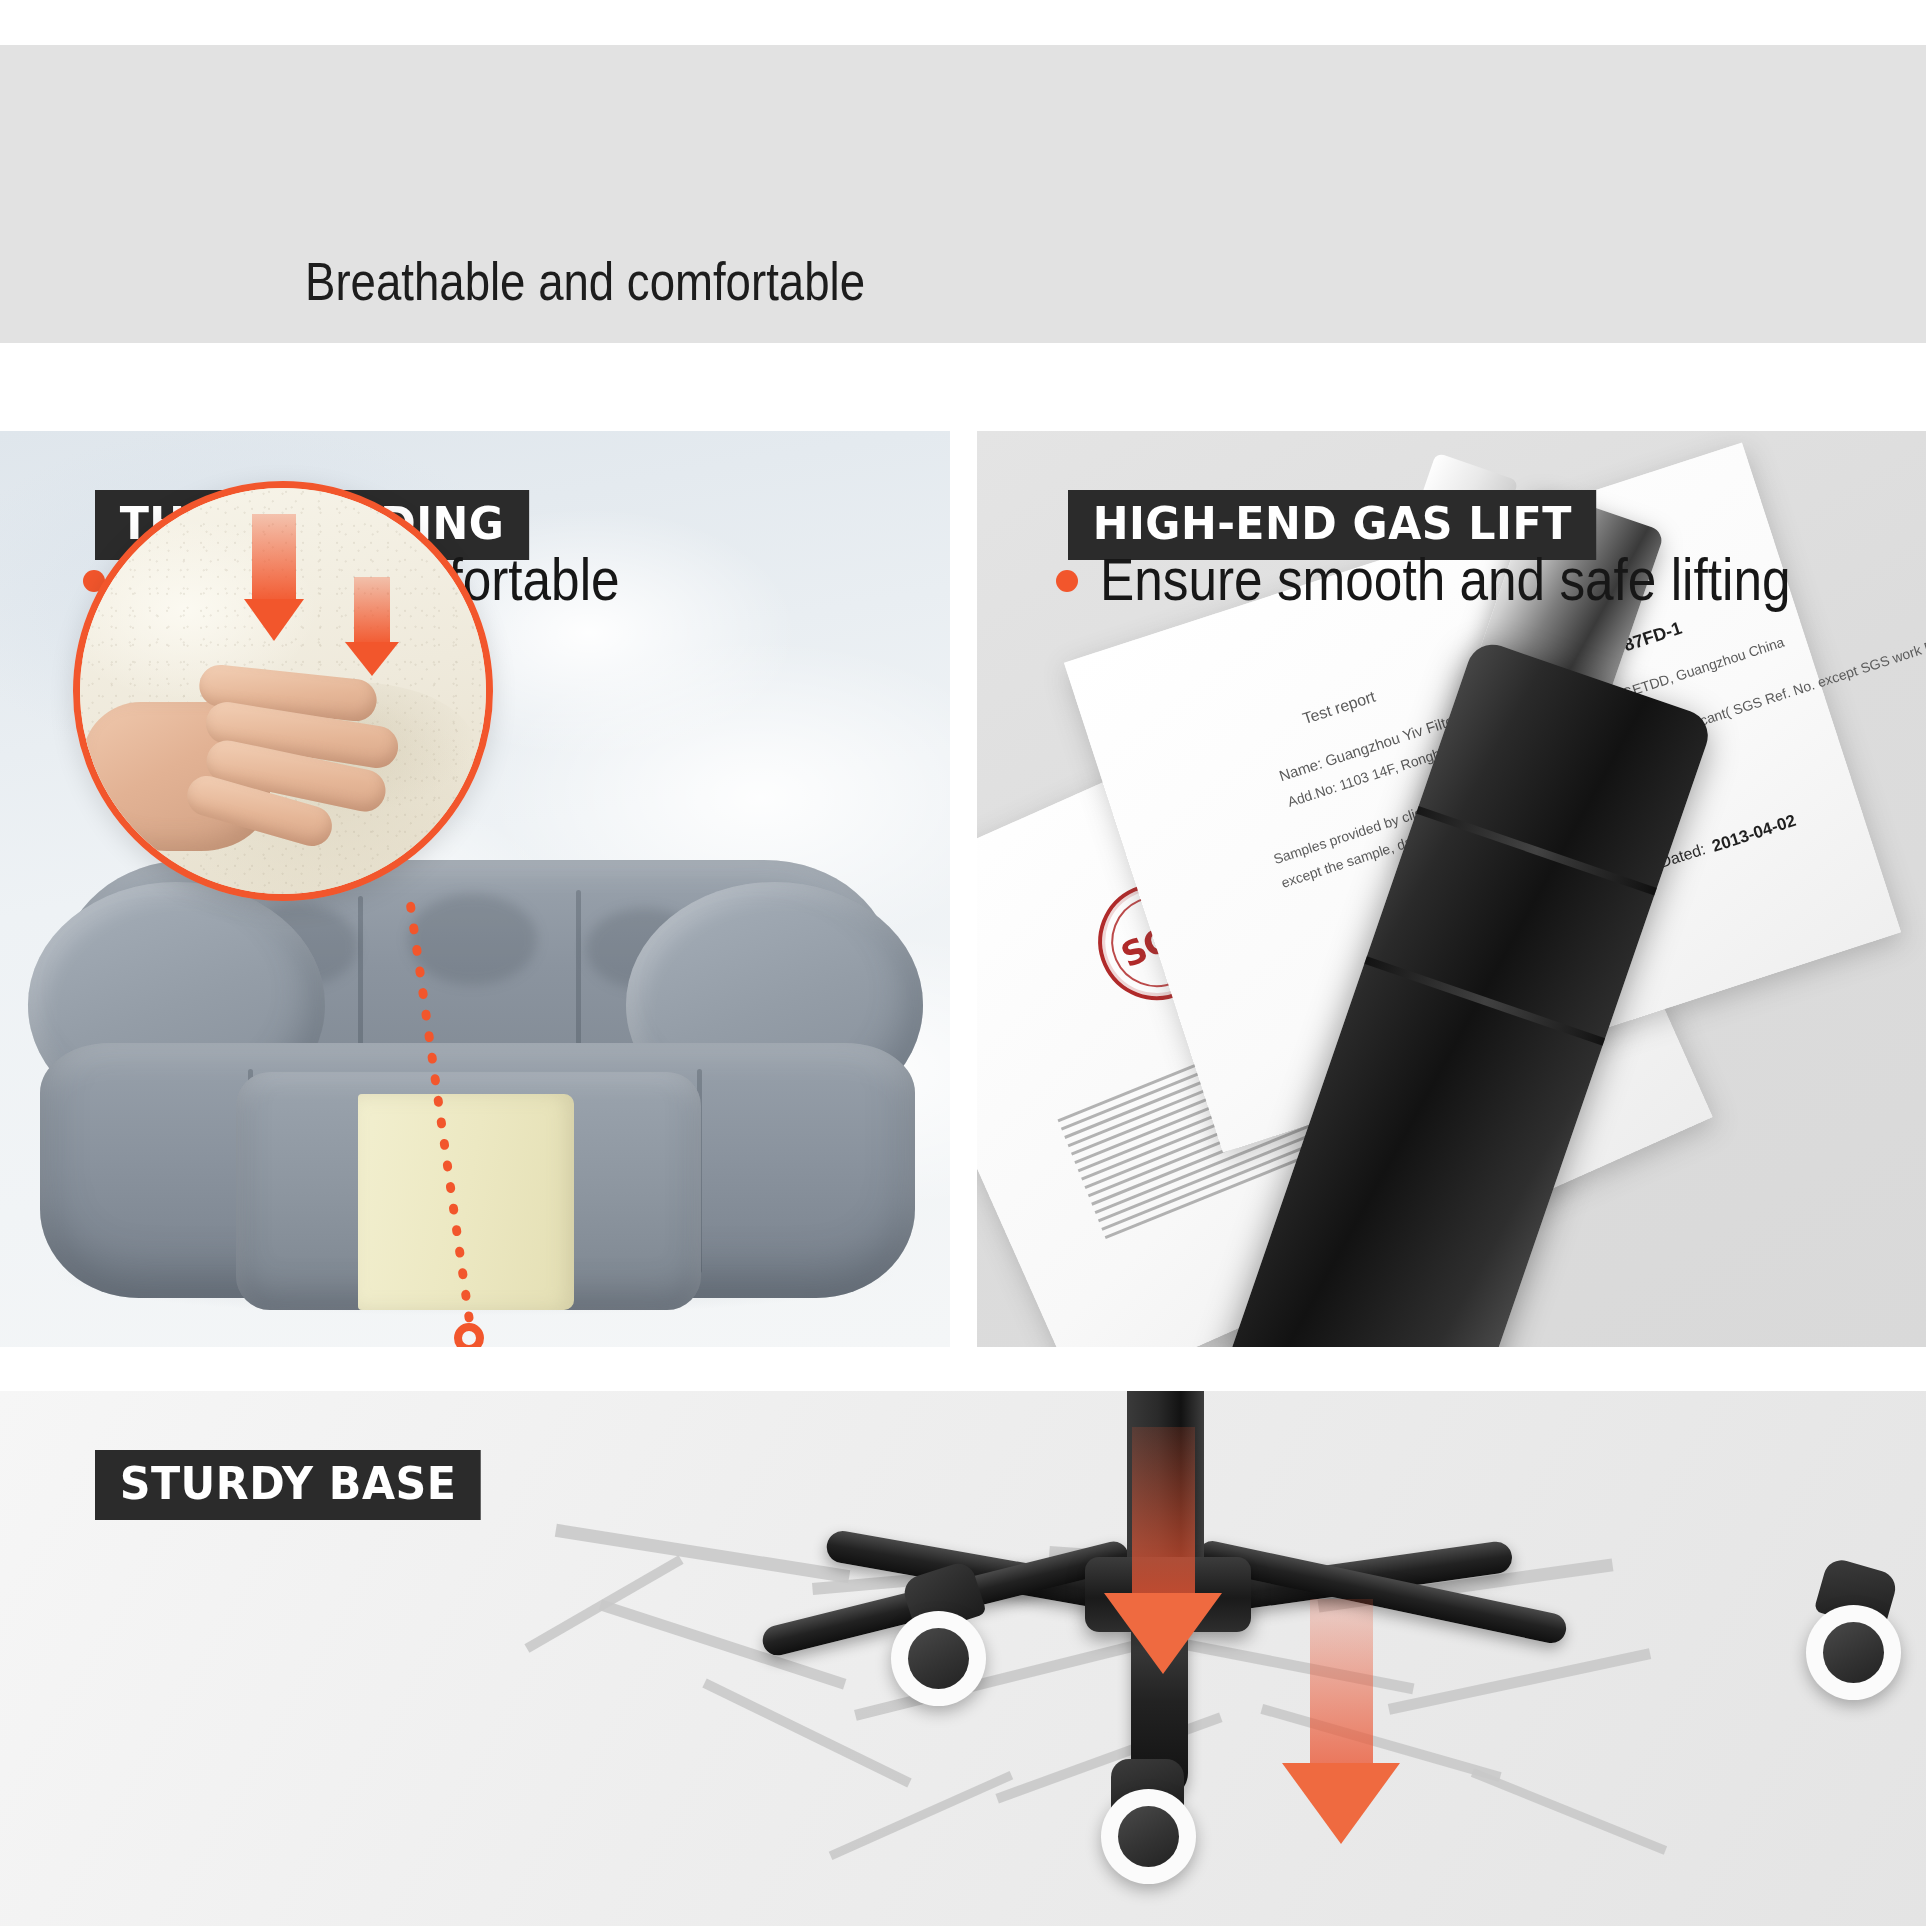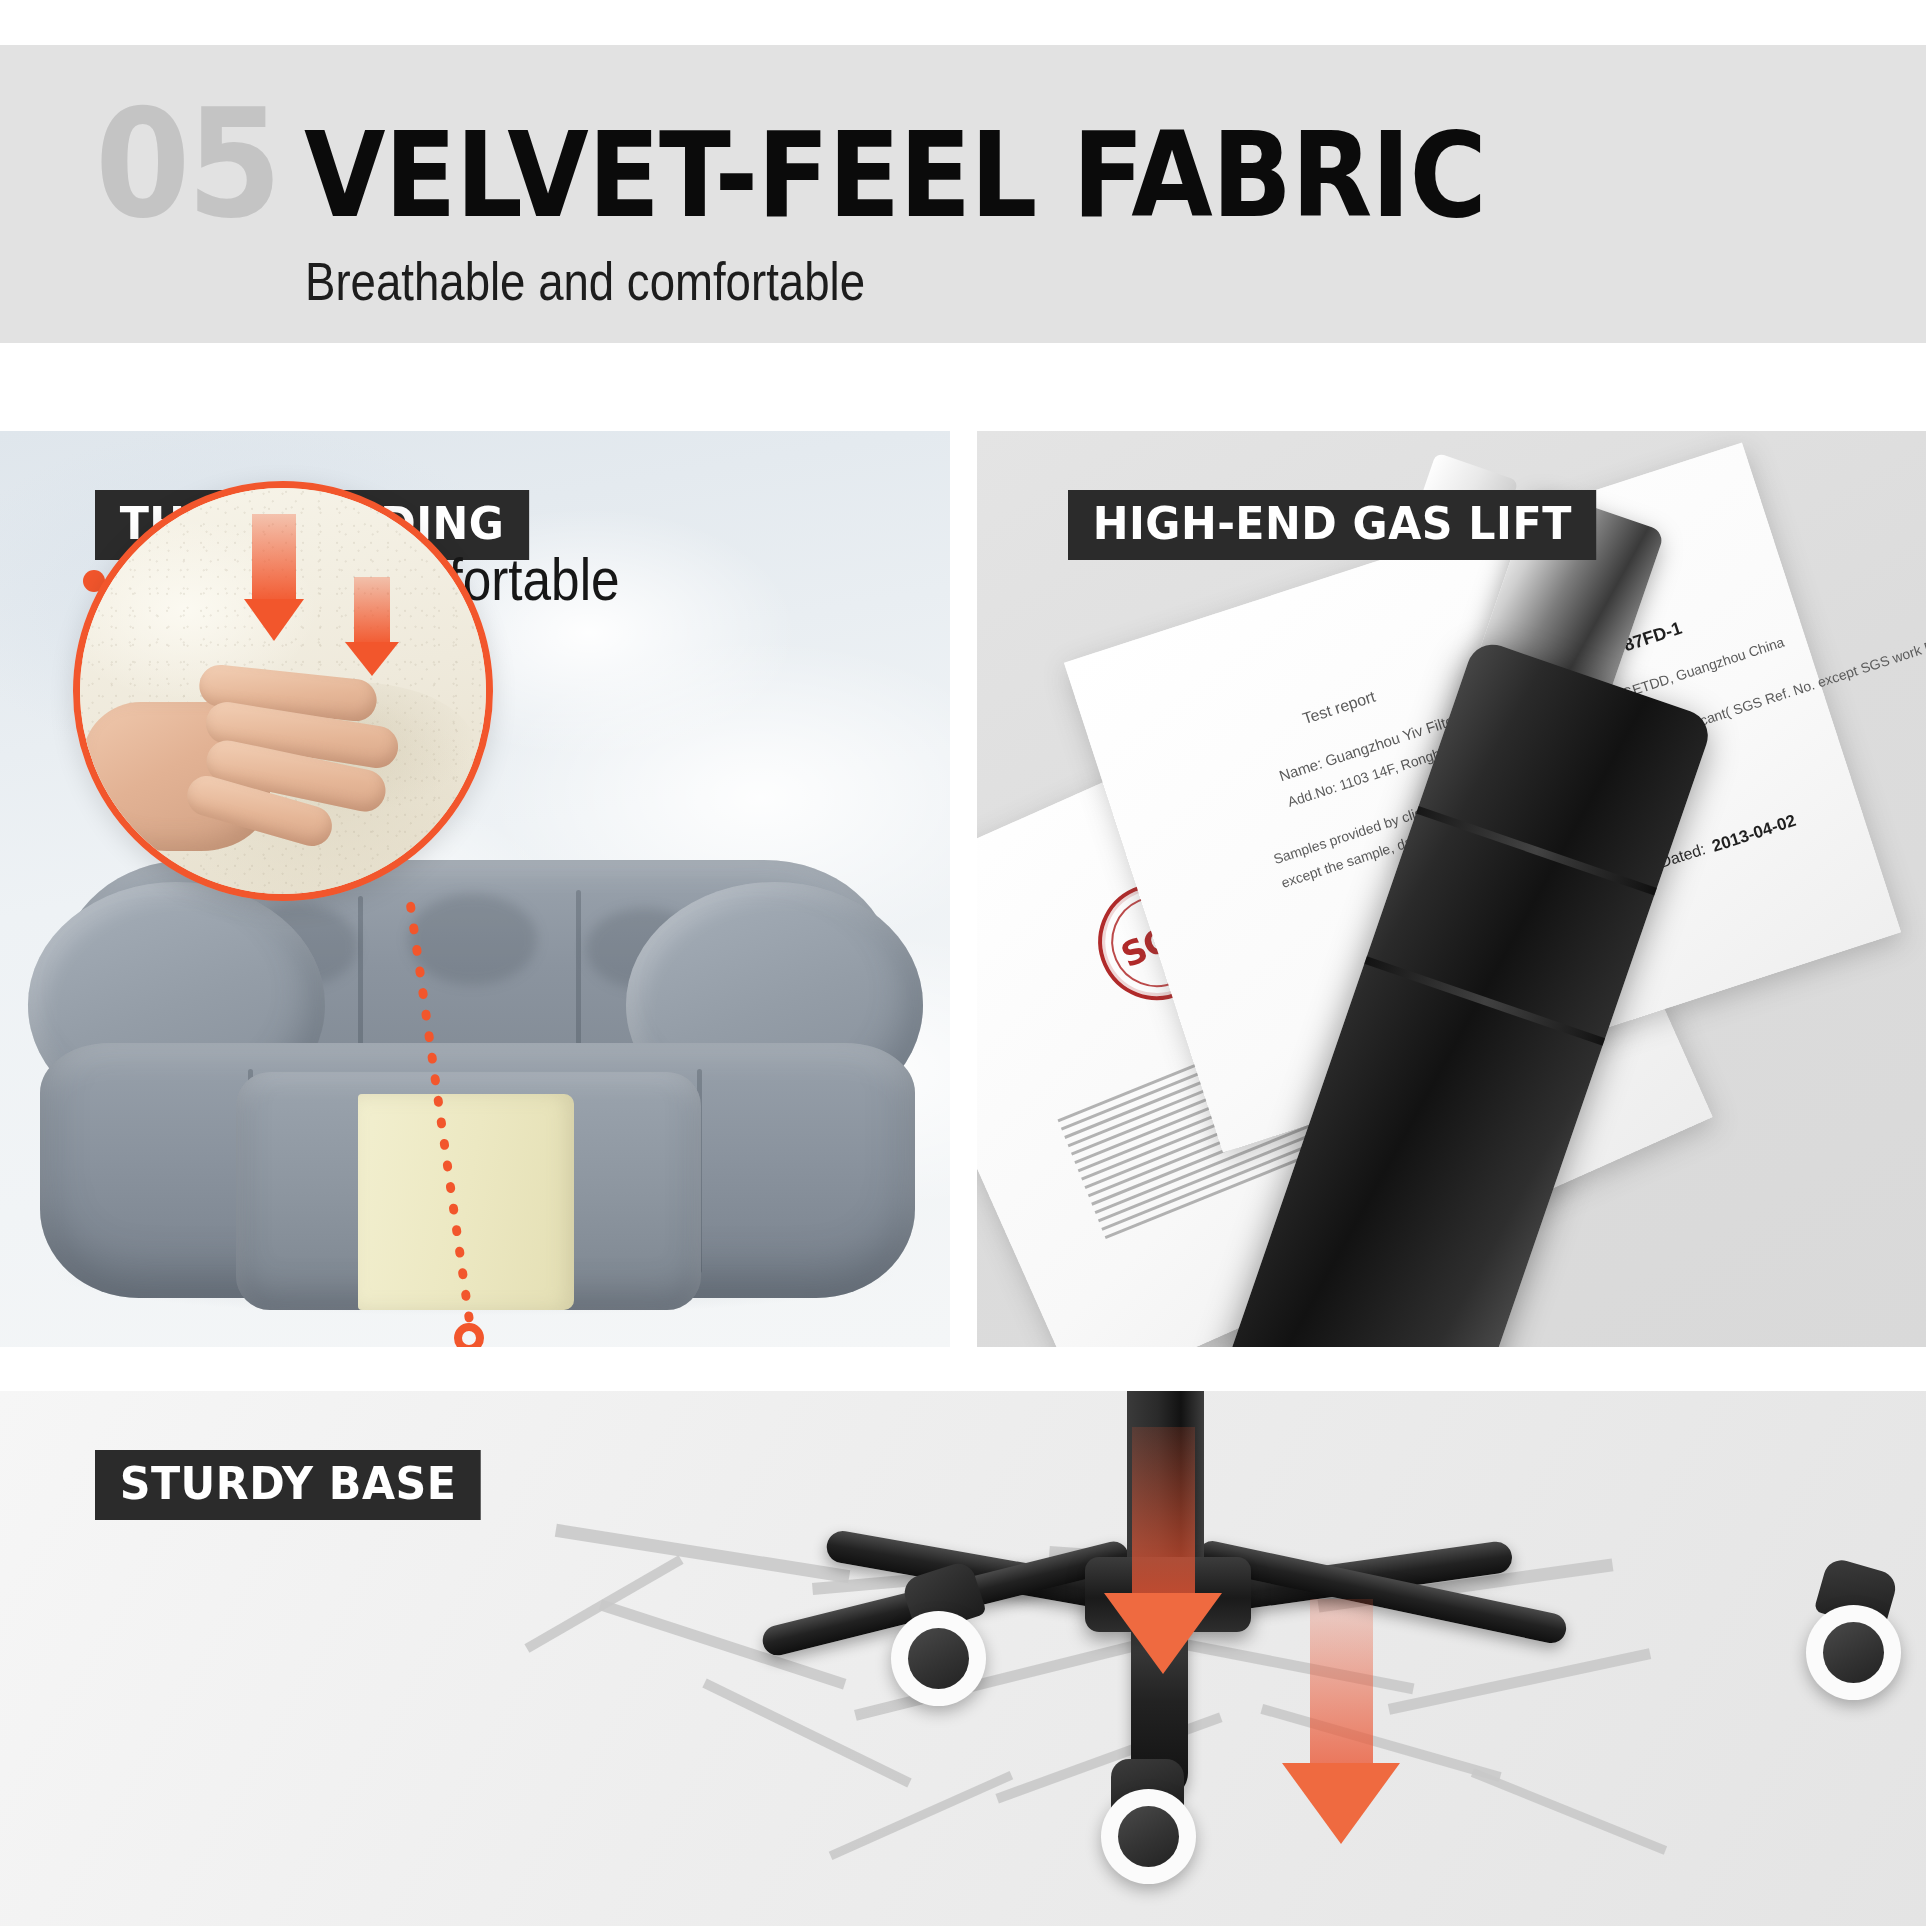--- a/index.html
+++ b/index.html
@@ -452,24 +452,20 @@
     border-top: 81px solid #ef6a40;
   }
 </style>
 </head>
 <body>
 
 <div id="page">
 
   <div class="header-band">
     <div class="header-inner">
-      <div class="header-title-row">
-        <span class="step-number">05</span>
-        <span class="header-title">VELVET-FEEL FABRIC</span>
-      </div>
       <div class="header-sub">Breathable and comfortable</div>
     </div>
   </div>
 
   <div class="panel panel-padding">
     <div class="sky"></div>
 
     <div class="badge" style="left:95px; top:59px;">THICK PADDING</div>
 
     <div class="bullet-row" style="left:83px; top:114px;">
@@ -575,20 +571,24 @@
       <div class="cyl-tip"></div>
       <div class="cyl-chrome"></div>
       <div class="cyl-black">
         <div class="cyl-band" style="top:178px;"></div>
         <div class="cyl-band" style="top:337px;"></div>
       </div>
     </div>
 
     <div class="badge" style="left:91px; top:59px;">HIGH-END GAS LIFT</div>
 
+    <div class="bullet-row" style="left:79px; top:114px;">
+      <span class="bullet-dot"></span>
+      <span class="bullet-text">Ensure smooth and safe lifting</span>
+    </div>
   </div>
 
   <div class="panel panel-base">
     <div class="base-wrap">
 
       <div class="crack" style="left:554px; top:156px; width:297px; height:13px; transform:rotate(9deg);"></div>
       <div class="crack" style="left:812px; top:180px; width:277px; height:12px; transform:rotate(-5deg);"></div>
       <div class="crack" style="left:1049px;top:166px; width:317px; height:12px; transform:rotate(4deg);"></div>
       <div class="crack" style="left:1317px;top:188px; width:297px; height:13px; transform:rotate(-8deg);"></div>
       <div class="crack" style="left:594px; top:248px; width:257px; height:11px; transform:rotate(18deg);"></div>

